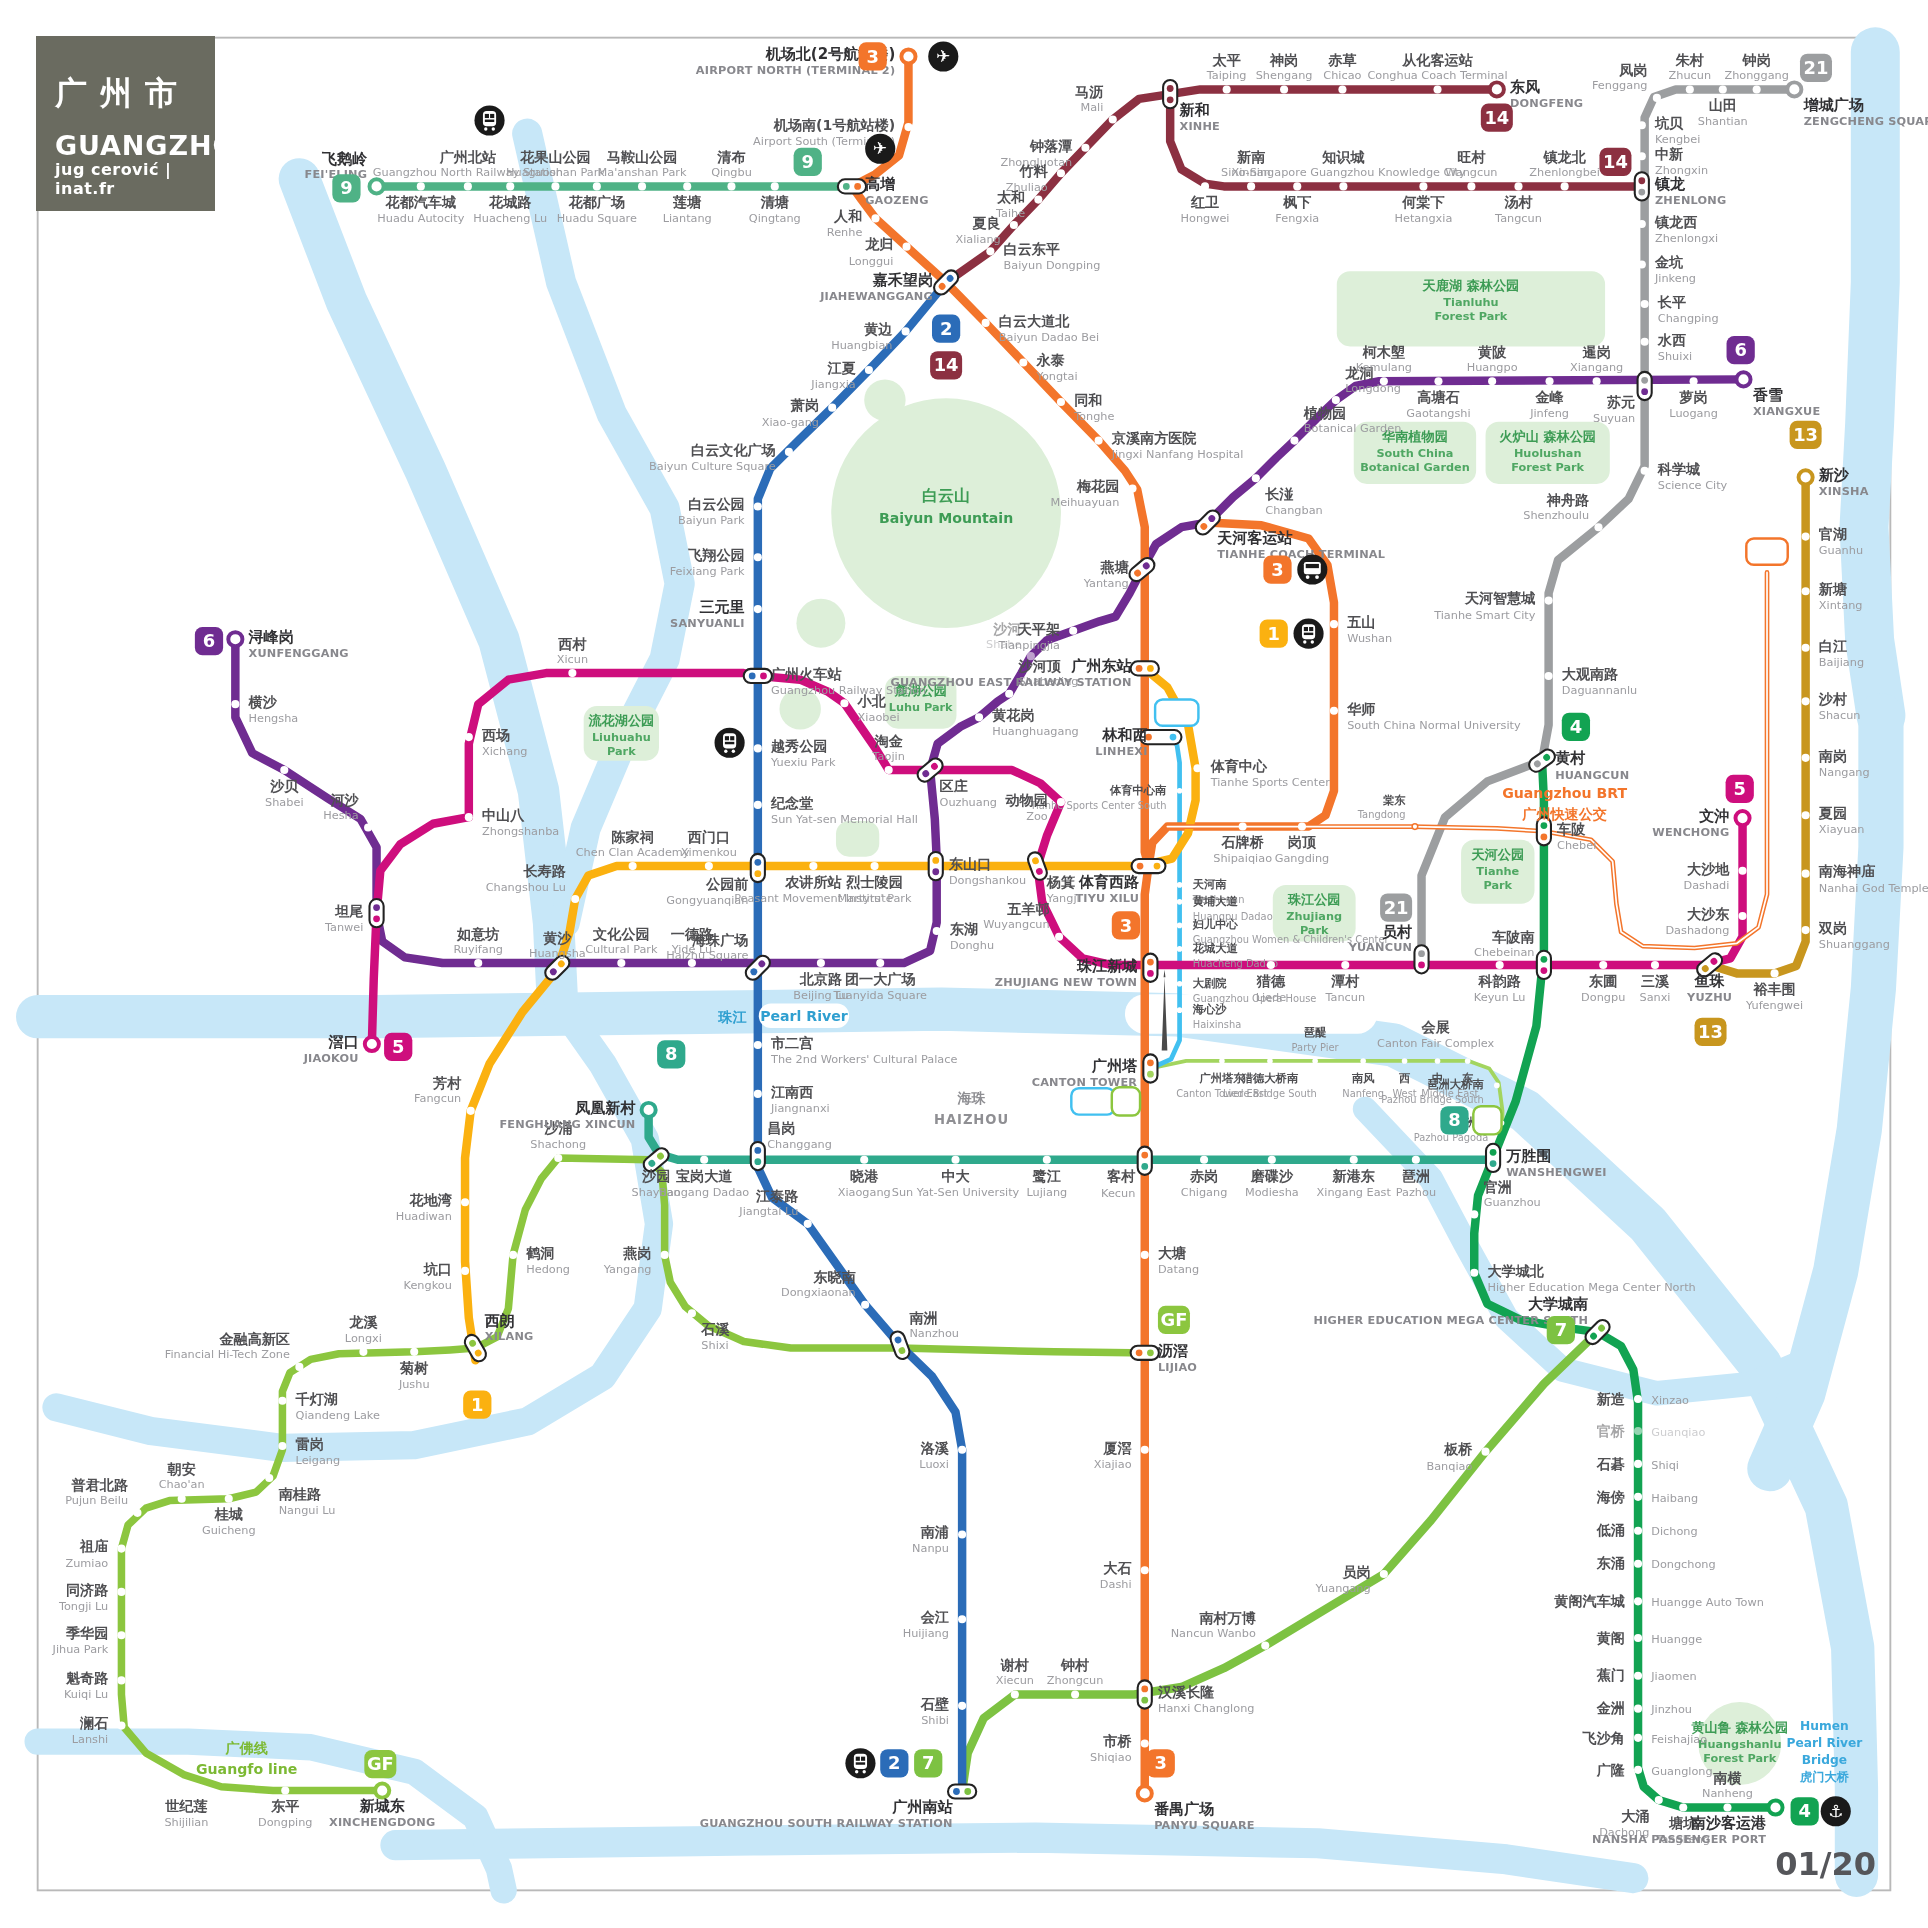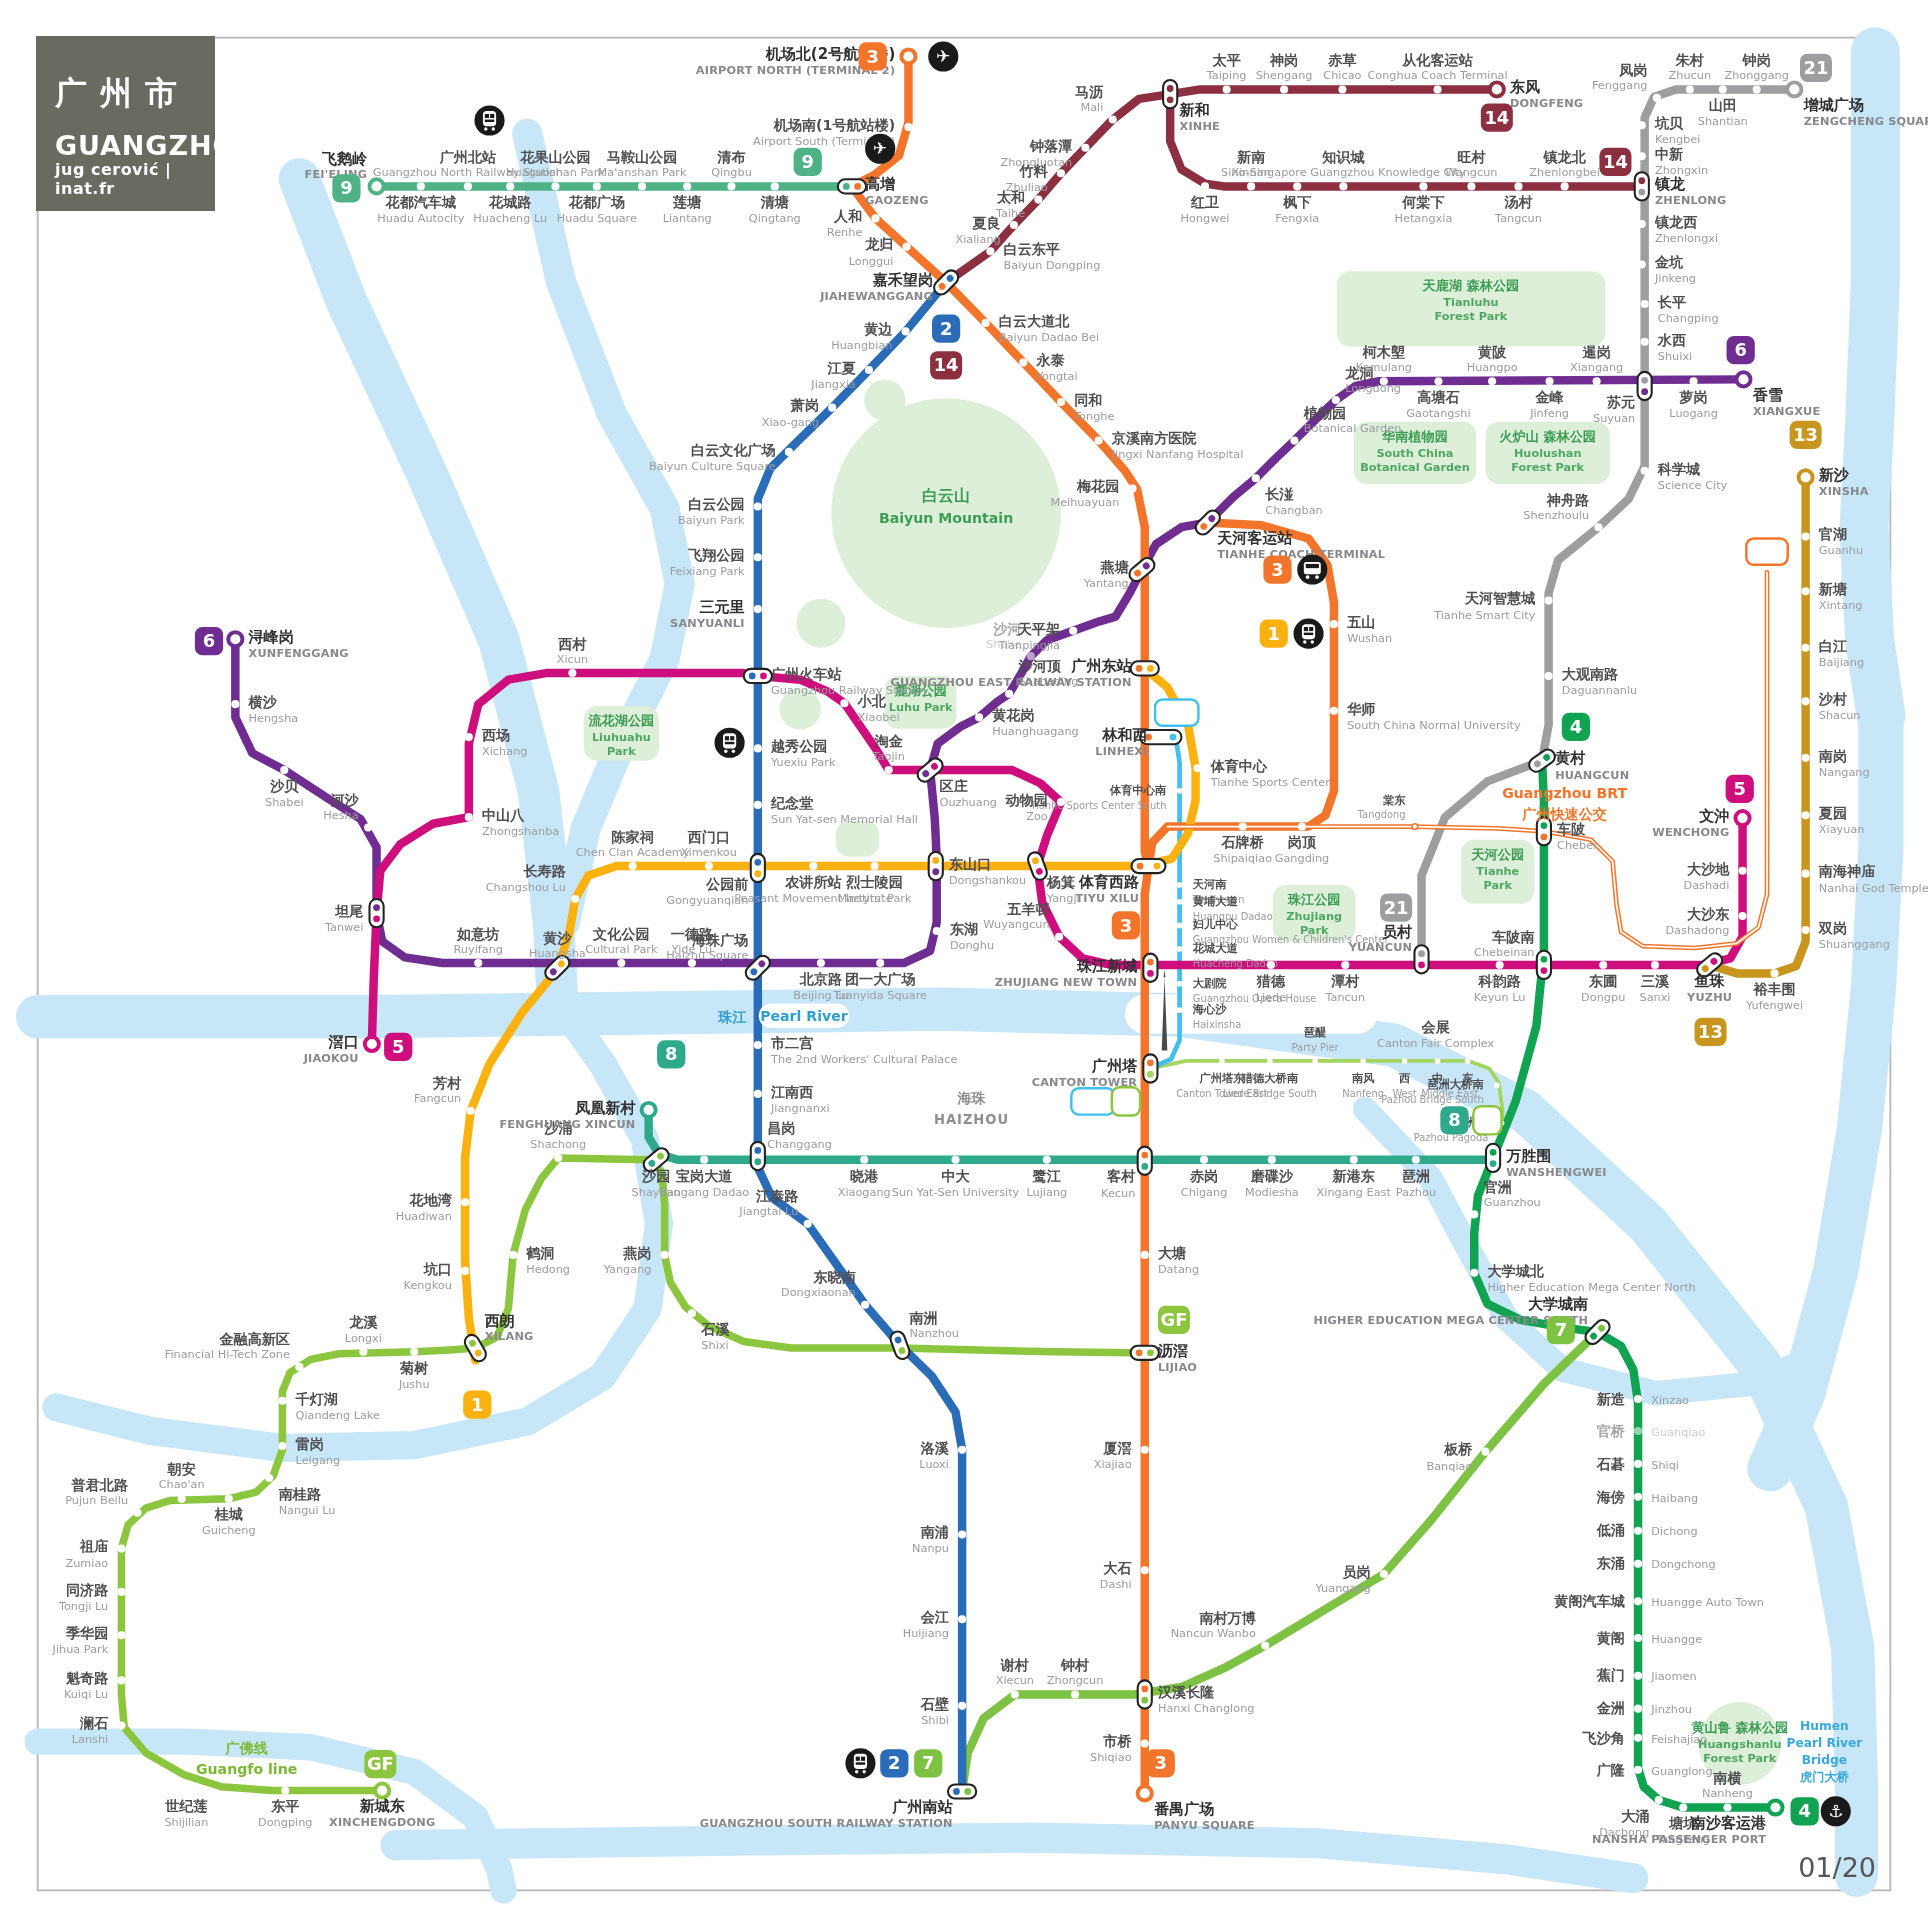--- a/index.html
+++ b/index.html
@@ -3,21 +3,21 @@
 <meta charset="utf-8">
 <style>
   html,body{margin:0;padding:0;background:#fff;}
   body{width:1928px;height:1928px;position:relative;font-family:"DejaVu Sans","Liberation Sans",sans-serif;}
   #map-root{position:absolute;inset:0;}
   svg{position:absolute;left:0;top:0;}
   .title-block{position:absolute;left:36px;top:36px;width:179px;height:175px;background:#6A6B60;color:#fff;box-sizing:border-box;padding:17px 19px;}
   .title-zh{font-size:32px;font-weight:700;letter-spacing:13px;margin-top:19px;}
   .title-en{font-size:27px;font-weight:800;letter-spacing:0.9px;margin-top:14px;}
   .title-credit{font-size:16px;font-weight:600;position:absolute;left:19px;bottom:13px;letter-spacing:0.5px;}
-  .date-mark{position:absolute;right:52px;bottom:45px;font-size:27px;font-weight:400;color:#55565A;}
+  .date-mark{position:absolute;right:52px;bottom:45px;font-size:32px;font-weight:700;color:#55565A;}
   
   text{pointer-events:none;}
   .s-zh{font-size:15px;font-weight:700;fill:#4F4F52;}
   .s-en{font-size:12px;font-weight:500;fill:#9C9CA0;}
   .maj .s-zh{font-size:16px;font-weight:800;fill:#313134;}
   .maj .s-en{font-weight:700;fill:#88888D;text-transform:uppercase;letter-spacing:.2px;}
   .sm .s-zh{font-size:12px;}
   .sm .s-en{font-size:10.5px;}
   .future{opacity:.5;}
   .p-zh{font-size:14px;font-weight:700;fill:#3D9C55;}

